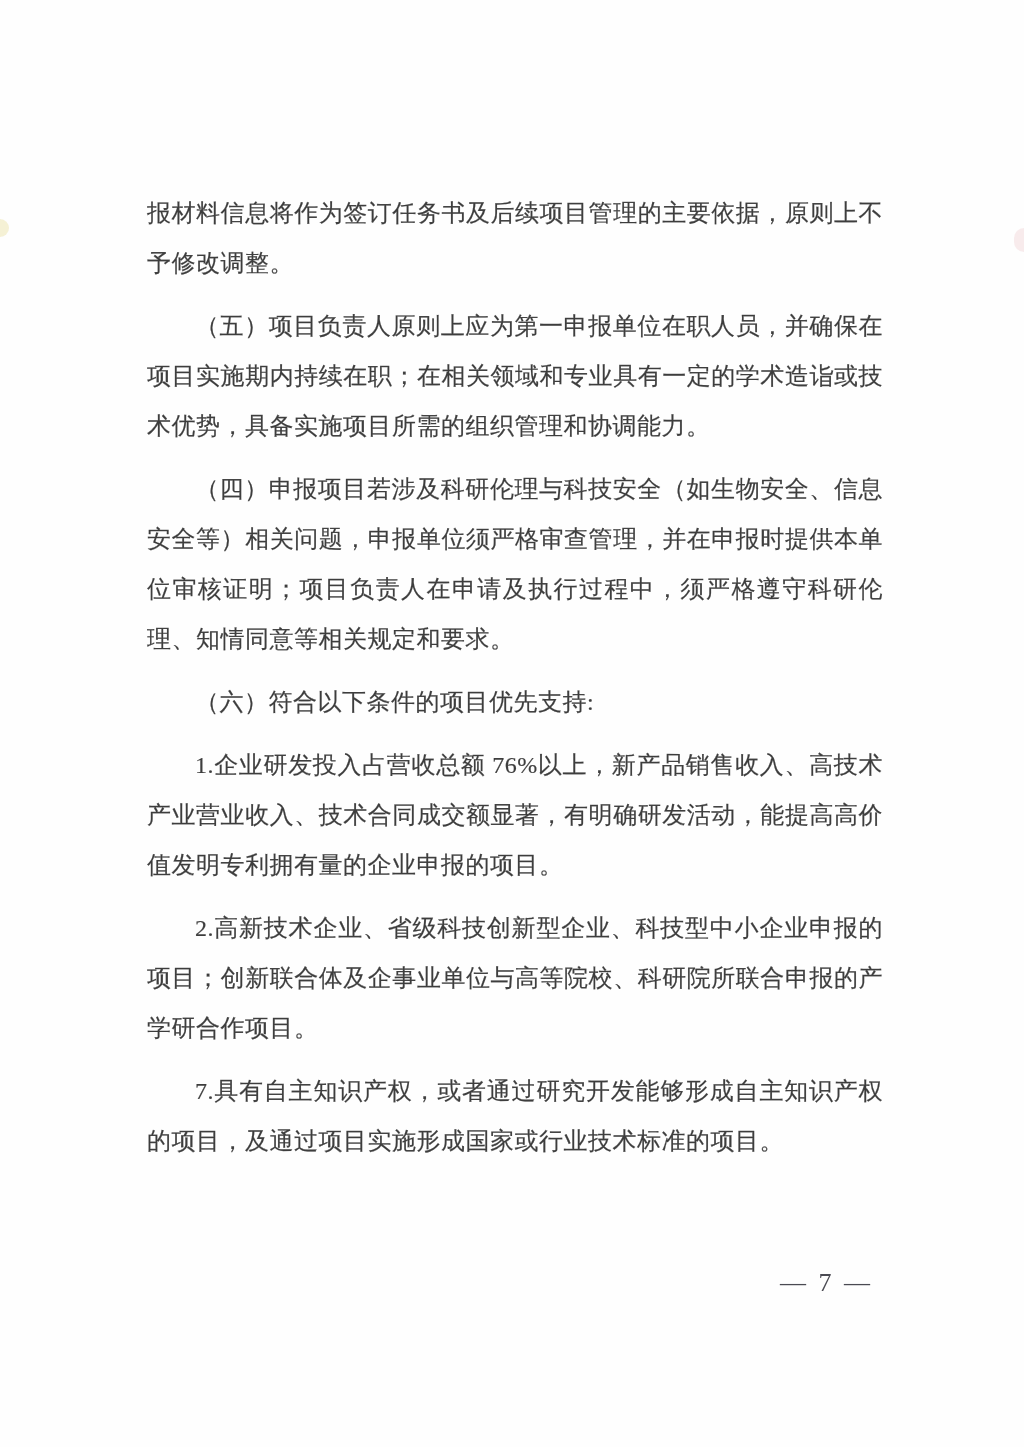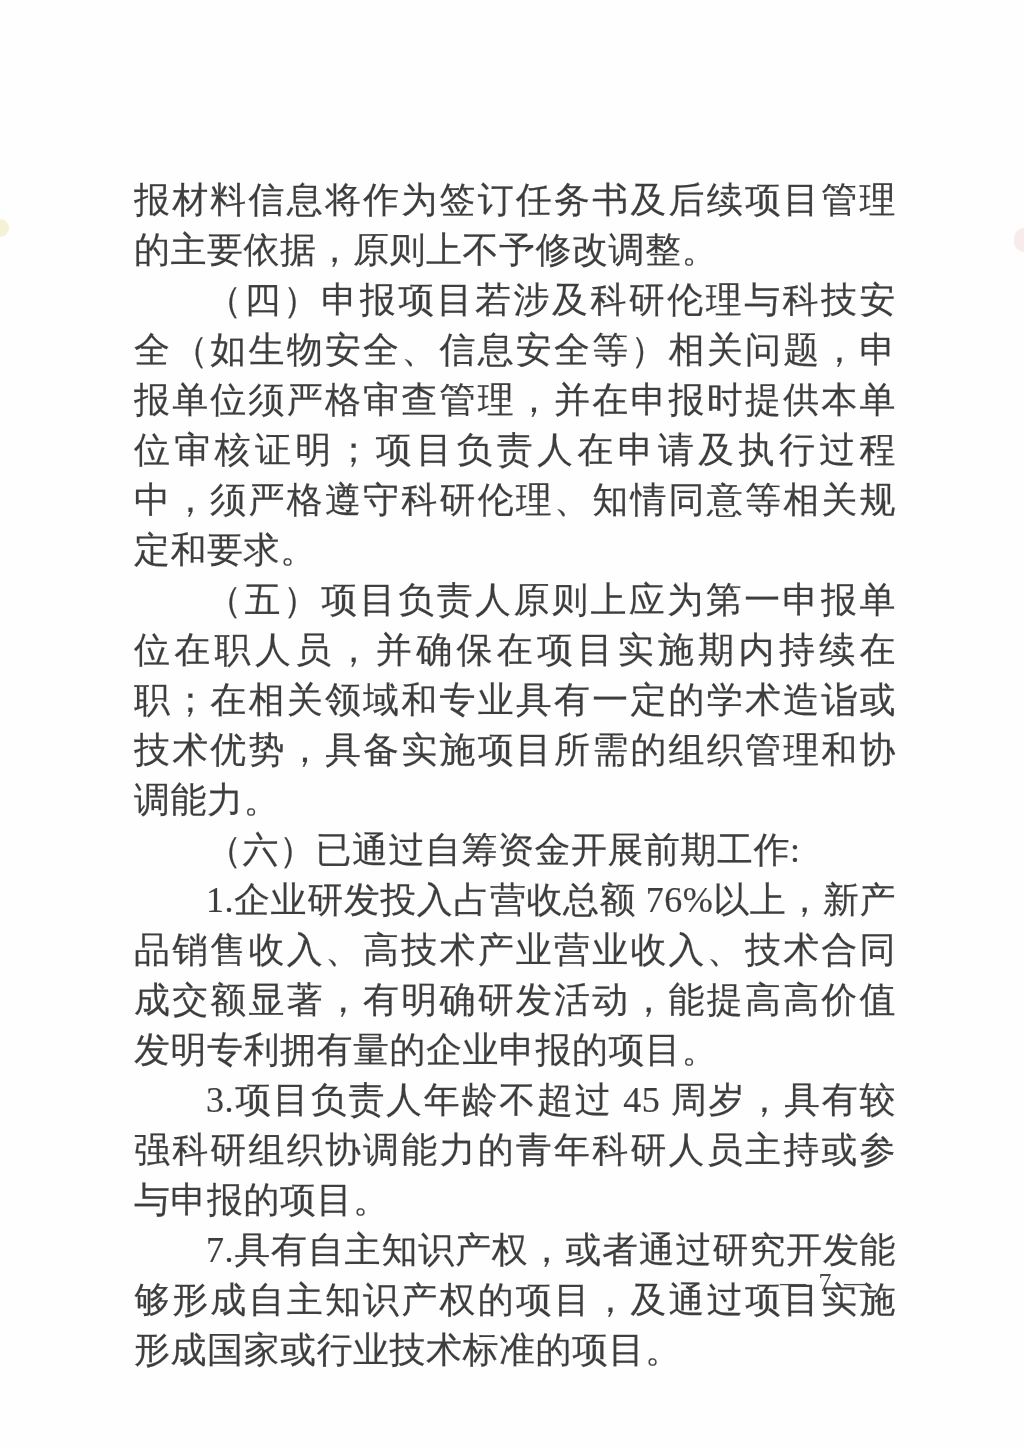--- a/index.html
+++ b/index.html
@@ -15,23 +15,23 @@
     overflow: hidden;
     font-family: "Liberation Serif", "DejaVu Serif", serif;
   }
   .content {
     position: absolute;
     left: 134px;
     top: 175px;
     width: 762px;
   }
   .content p {
-    margin: 0;
+    margin: 13px;
     padding: 0;
-    font-size: 36px;
+    font-size: 24px;
     line-height: 50px;
     letter-spacing: 0.5px;
     color: #3d3d3d;
     text-align: justify;
     text-justify: inter-ideograph;
     -webkit-text-stroke: 0.2px #5a5a5a;
   }
   .content p.indent {
     text-indent: 2em;
   }
@@ -69,23 +69,23 @@
 </head>
 <body>
 
 <div class="page">
 
   <div class="edge-mark-left"></div>
   <div class="edge-mark-right"></div>
 
   <div class="content">
     <p>报材料信息将作为签订任务书及后续项目管理的主要依据，原则上不予修改调整。</p>
+    <p class="indent">（五）项目负责人原则上应为第一申报单位在职人员，并确保在项目实施期内持续在职；在相关领域和专业具有一定的学术造诣或技术优势，具备实施项目所需的组织管理和协调能力。</p>
     <p class="indent">（四）申报项目若涉及科研伦理与科技安全（如生物安全、信息安全等）相关问题，申报单位须严格审查管理，并在申报时提供本单位审核证明；项目负责人在申请及执行过程中，须严格遵守科研伦理、知情同意等相关规定和要求。</p>
-    <p class="indent">（五）项目负责人原则上应为第一申报单位在职人员，并确保在项目实施期内持续在职；在相关领域和专业具有一定的学术造诣或技术优势，具备实施项目所需的组织管理和协调能力。</p>
-    <p class="indent">（六）已通过自筹资金开展前期工作:</p>
+    <p class="indent">（六）符合以下条件的项目优先支持:</p>
     <p class="indent">1.企业研发投入占营收总额 76%以上，新产品销售收入、高技术产业营业收入、技术合同成交额显著，有明确研发活动，能提高高价值发明专利拥有量的企业申报的项目。</p>
-    <p class="indent">3.项目负责人年龄不超过 45 周岁，具有较强科研组织协调能力的青年科研人员主持或参与申报的项目。</p>
+    <p class="indent">2.高新技术企业、省级科技创新型企业、科技型中小企业申报的项目；创新联合体及企事业单位与高等院校、科研院所联合申报的产学研合作项目。</p>
     <p class="indent">7.具有自主知识产权，或者通过研究开发能够形成自主知识产权的项目，及通过项目实施形成国家或行业技术标准的项目。</p>
   </div>
 
   <div class="page-number">— 7 —</div>
 
 </div>
 
 </body></html>

